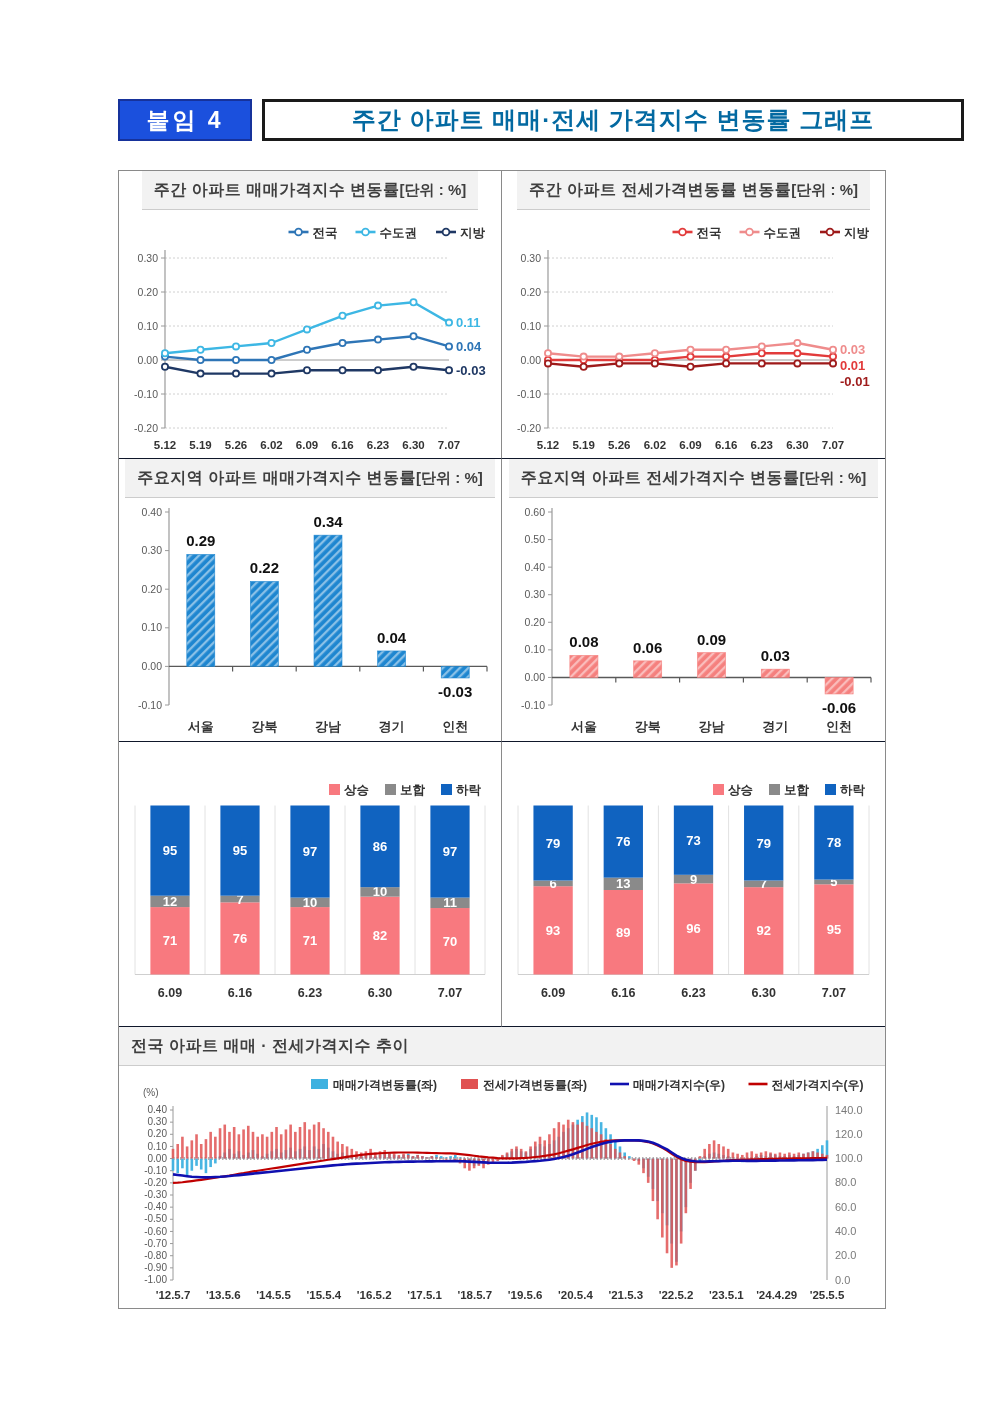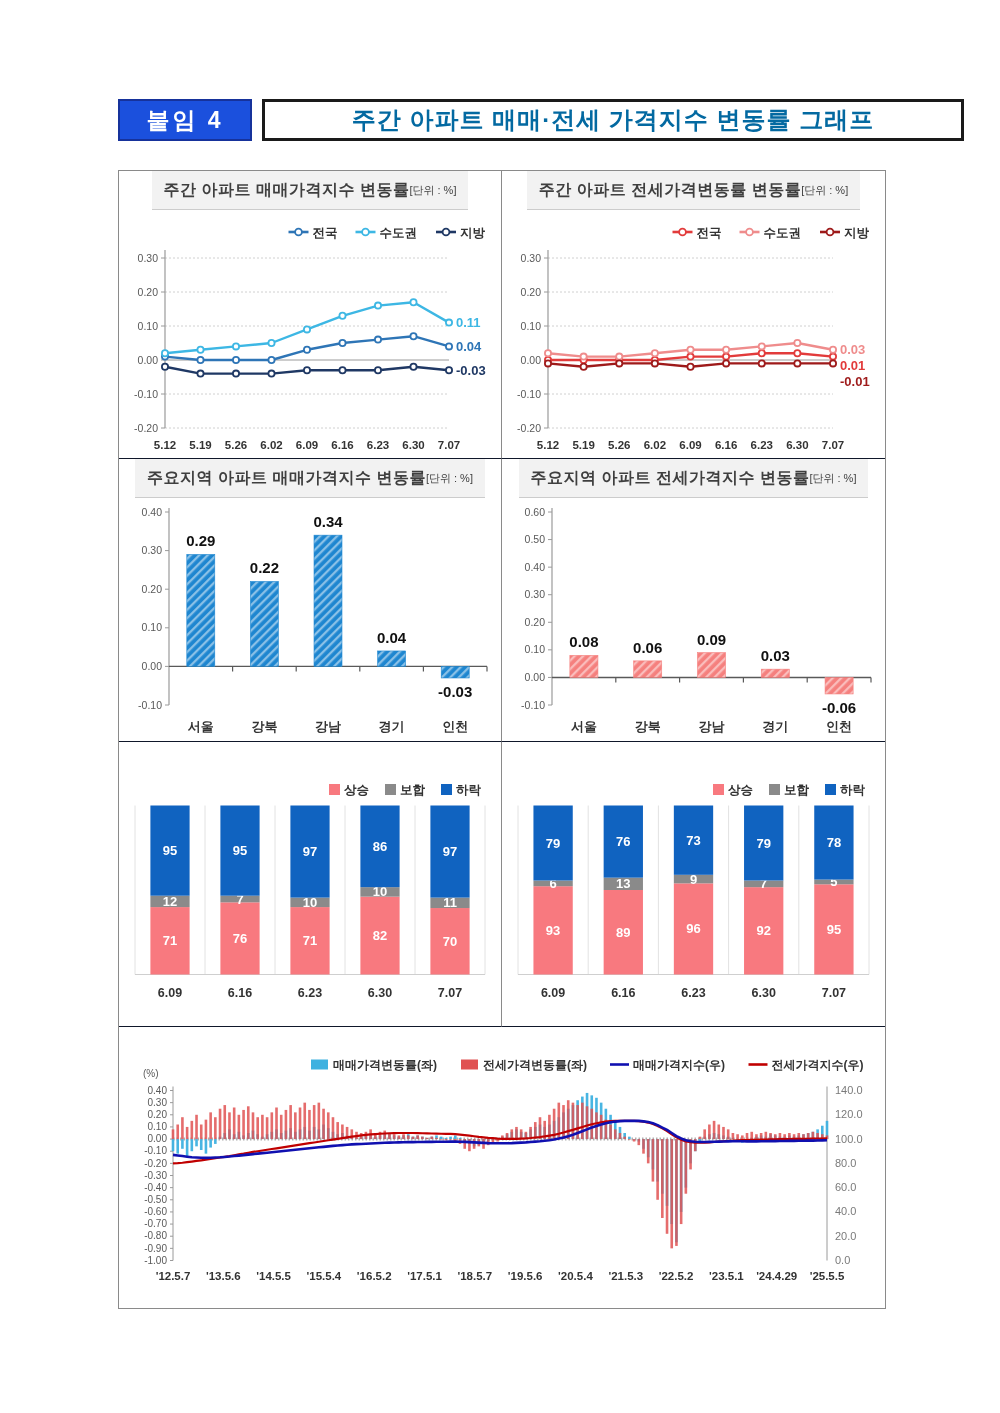--- a/index.html
+++ b/index.html
@@ -13,21 +13,21 @@
   .grid{position:absolute;left:118px;top:170px;width:766px;border:1px solid #8a8a8a;
         display:grid;grid-template-columns:1fr 1fr;background:#fff;}
   .panel{display:flex;flex-direction:column;min-width:0;}
   .panel.c1{border-right:1px solid #8a8a8a;}
   .panel.rb{border-bottom:1px solid #0f172a;align-items:center;}
   .panel.r1{height:287px;} .panel.r2{height:282px;} .panel.r3{height:284px;}
   .panel.wide{grid-column:1/3;height:281px;}
   .phead{background:#f2f2f2;border-bottom:1px solid #cccccc;height:38px;flex:none;
          display:flex;align-items:center;justify-content:space-between;padding:0 12px;}
   .ptitle{font-weight:bold;font-size:16px;color:#3f3f3f;letter-spacing:0.5px;white-space:nowrap;}
-  .punit{font-size:11px;color:#3f3f3f;font-weight:normal;white-space:nowrap;}
+  .punit{font-size:15px;color:#3f3f3f;font-weight:bold;white-space:nowrap;}
   svg.chart{flex:1;width:100%;display:block;}
   svg text{font-family:"Liberation Sans",sans-serif;}
   .footer{position:absolute;left:0;right:0;top:1343px;text-align:center;font-size:15px;color:#333;}
 </style>
 </head>
 <body>
 
 <div class="page">
   <div class="hdr">
     <div class="badge">붙임 4</div>
@@ -392,20 +392,24 @@
           <text x="338" y="32.5" font-size="12.5" fill="#333" text-anchor="start" font-weight="bold">하락</text>
           <rect x="323" y="22.5" width="11" height="11" fill="#1063c0"></rect>
           <text x="282" y="32.5" font-size="12.5" fill="#333" text-anchor="start" font-weight="bold">보합</text>
           <rect x="267" y="22.5" width="11" height="11" fill="#8a8a8a"></rect>
           <text x="226" y="32.5" font-size="12.5" fill="#333" text-anchor="start" font-weight="bold">상승</text>
           <rect x="211" y="22.5" width="11" height="11" fill="#f8797f"></rect>
         </svg>
     </div>
 
     <div class="panel wide">
+      <div class="phead">
+        <span class="ptitle">전국 아파트 매매 · 전세가격지수 추이</span>
+        <span class="punit"></span>
+      </div>
       <svg class="chart" viewBox="0 0 766 242">
           <line x1="51" y1="44" x2="54" y2="44" stroke="#9a9a9a" stroke-width="1"></line>
           <text x="48" y="47.2" font-size="10" fill="#595959" text-anchor="end" font-weight="normal">0.40</text>
           <line x1="51" y1="56.142857142857146" x2="54" y2="56.142857142857146" stroke="#9a9a9a" stroke-width="1"></line>
           <text x="48" y="59.34285714285715" font-size="10" fill="#595959" text-anchor="end" font-weight="normal">0.30</text>
           <line x1="51" y1="68.28571428571429" x2="54" y2="68.28571428571429" stroke="#9a9a9a" stroke-width="1"></line>
           <text x="48" y="71.4857142857143" font-size="10" fill="#595959" text-anchor="end" font-weight="normal">0.20</text>
           <line x1="51" y1="80.42857142857144" x2="54" y2="80.42857142857144" stroke="#9a9a9a" stroke-width="1"></line>
           <text x="48" y="83.62857142857145" font-size="10" fill="#595959" text-anchor="end" font-weight="normal">0.10</text>
           <line x1="51" y1="92.57142857142858" x2="54" y2="92.57142857142858" stroke="#9a9a9a" stroke-width="1"></line>

